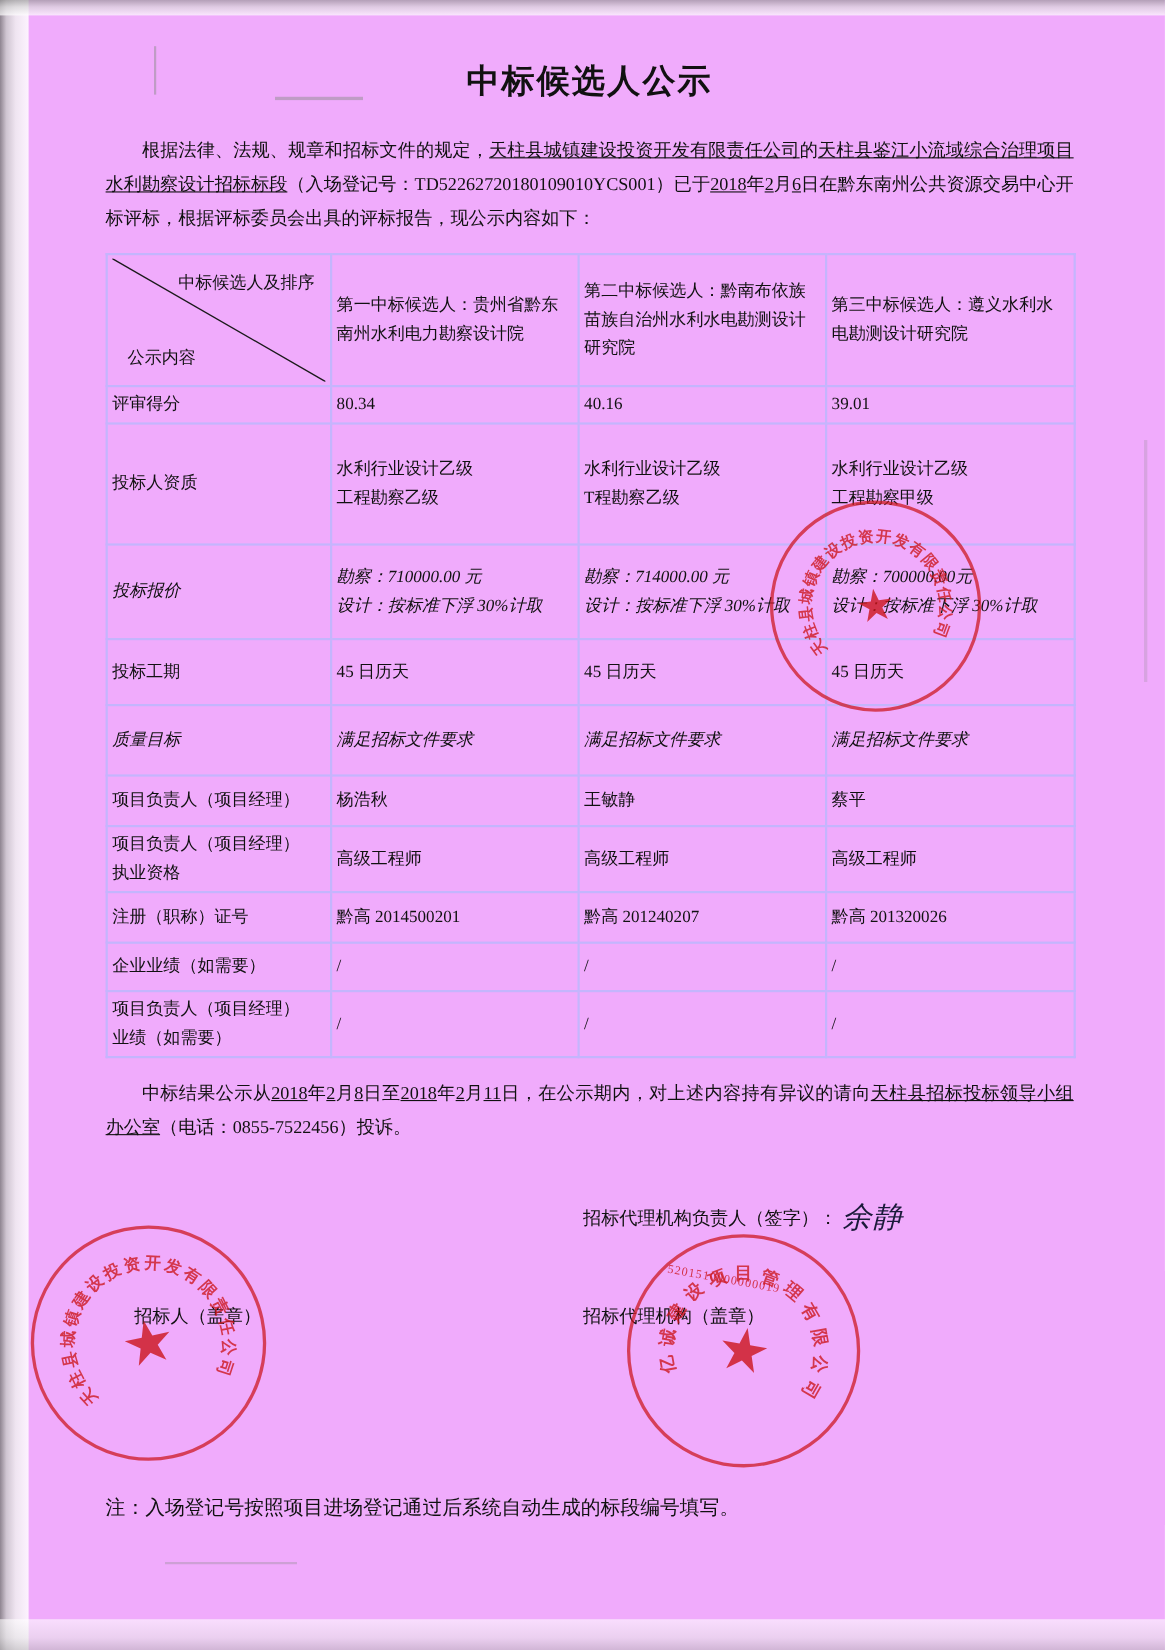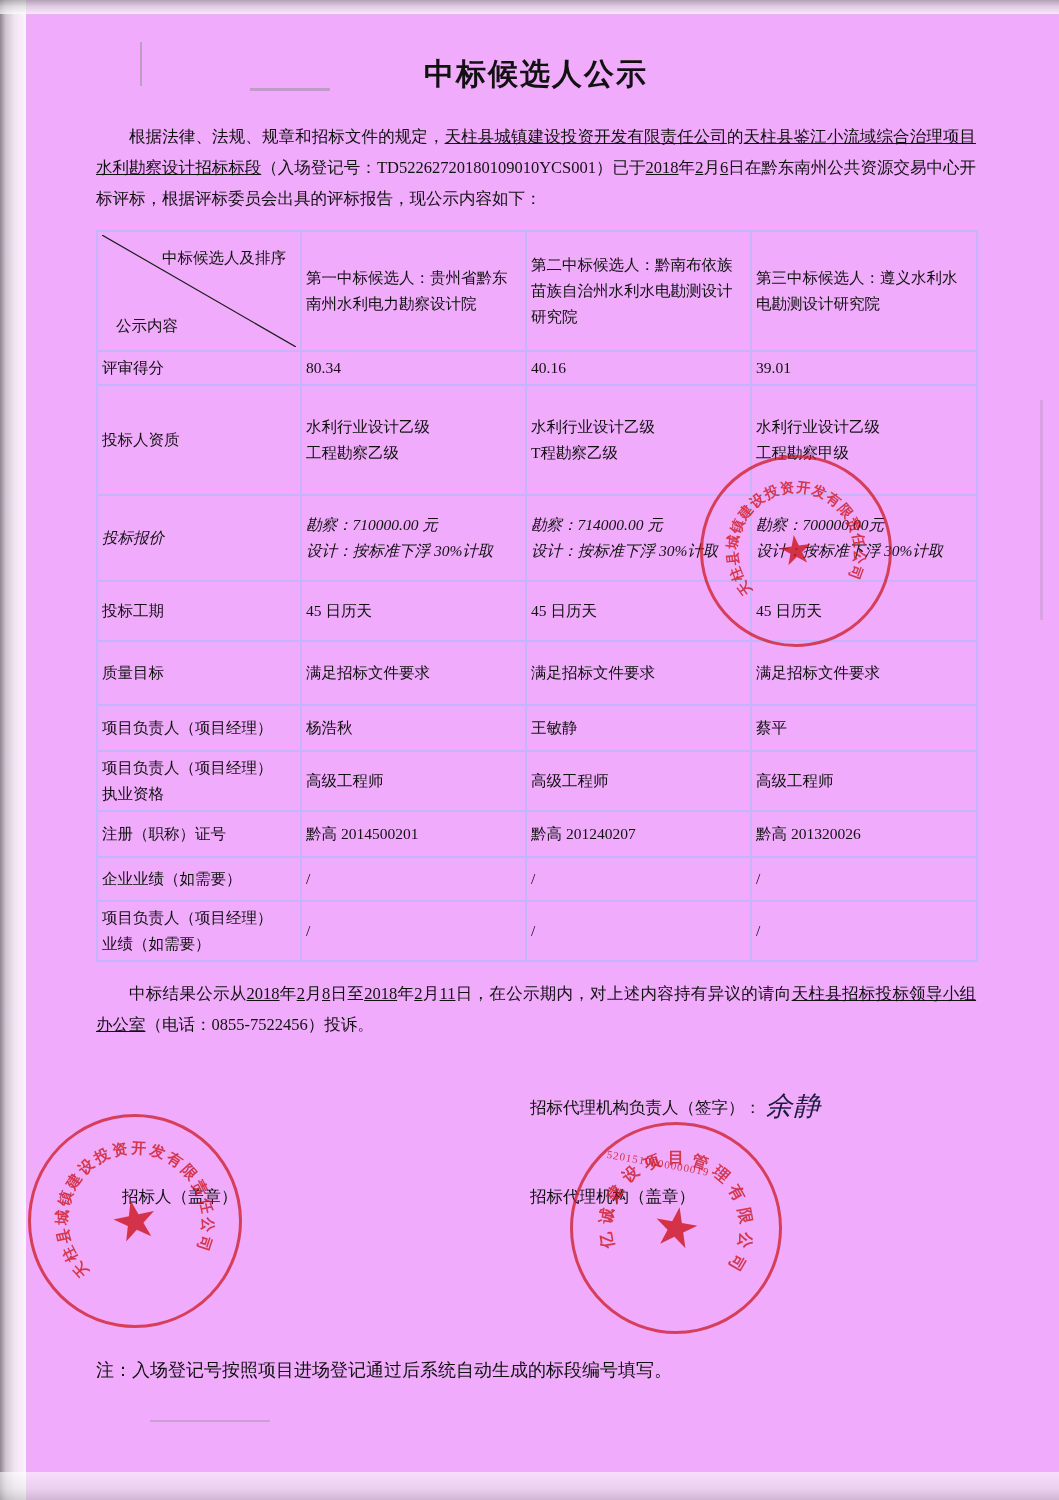--- a/index.html
+++ b/index.html
@@ -293,21 +293,21 @@
 设计：按标准下浮 30%计取</td>
         </tr>
 
         <tr style="height:60px;">
           <td class="rowhead">投标工期</td>
           <td>45 日历天</td>
           <td>45 日历天</td>
           <td>45 日历天</td>
         </tr>
 
-        <tr style="height:64px;">
+        <tr style="height:64px;font-style:italic;">
           <td class="rowhead">质量目标</td>
           <td>满足招标文件要求</td>
           <td>满足招标文件要求</td>
           <td>满足招标文件要求</td>
         </tr>
 
         <tr style="height:46px;">
           <td class="rowhead">项目负责人（项目经理）</td>
           <td>杨浩秋</td>
           <td>王敏静</td>

